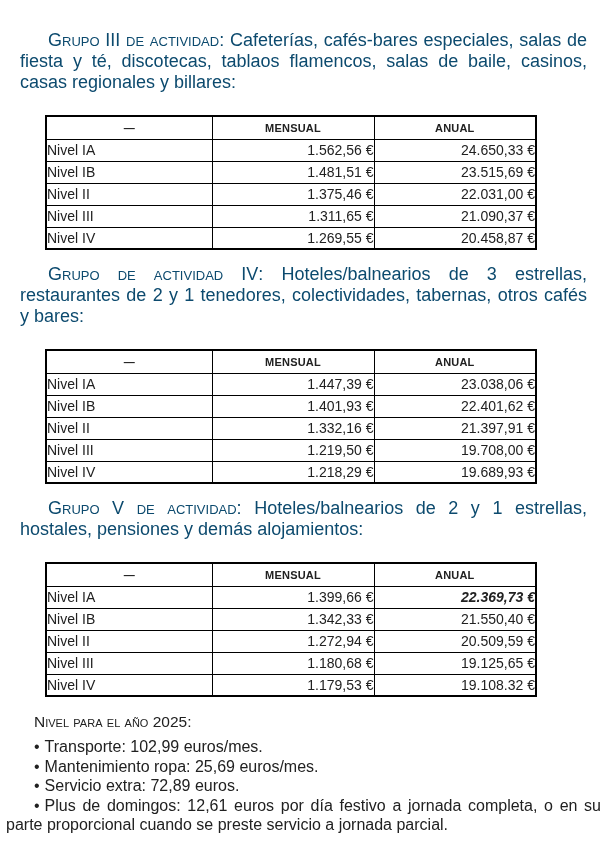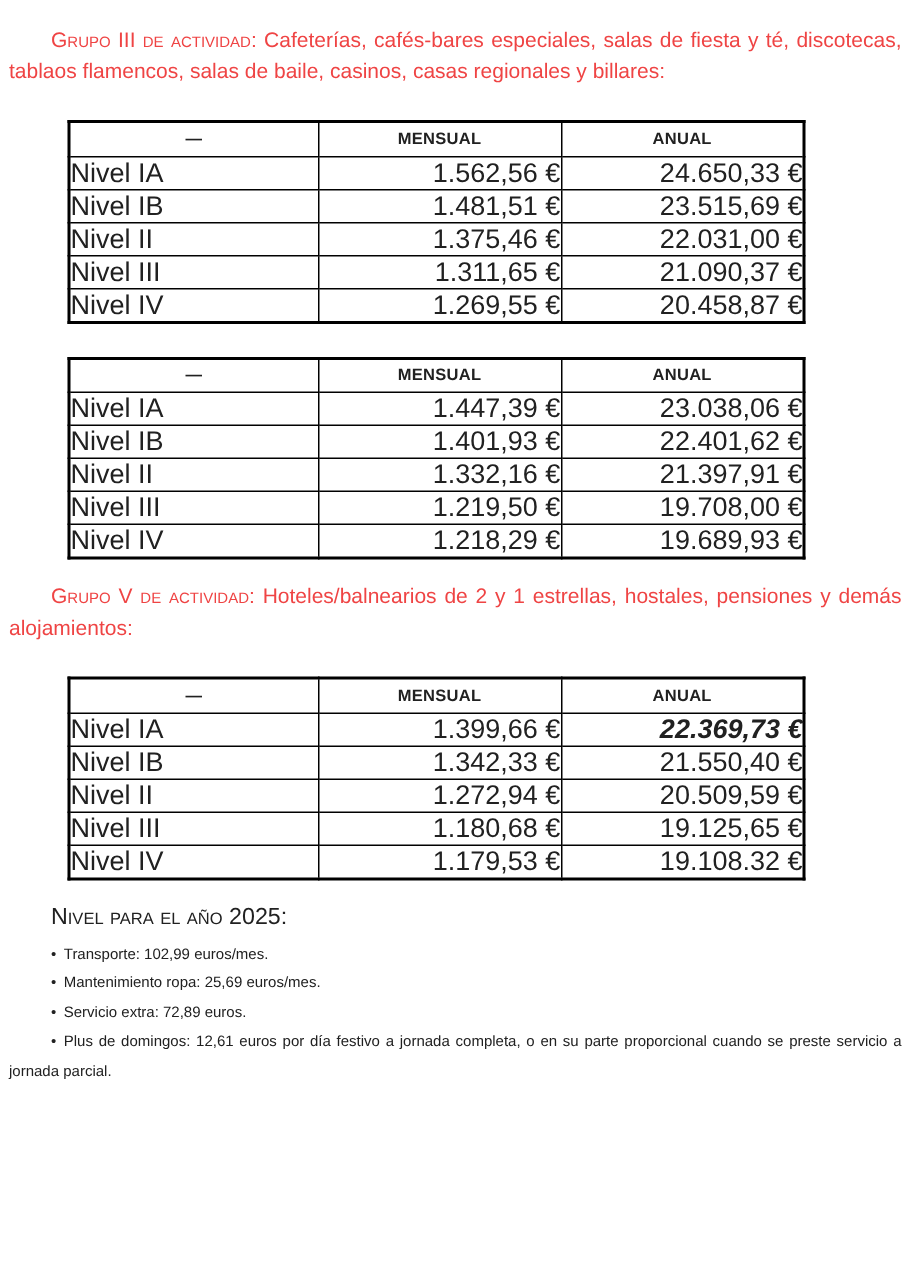--- a/index.html
+++ b/index.html
@@ -5,51 +5,51 @@
   * { box-sizing: border-box; }
   html, body { margin: 0; padding: 0; background: #ffffff; }
   body {
     width: 607px; height: 854px;
     font-family: "Liberation Sans", "DejaVu Sans", sans-serif;
     color: #212121;
   }
   .page { width: 607px; height: 854px; padding: 16px 6px 0 6px; overflow: hidden; }
 
   .para {
-    margin: 0; font-size: 14px; line-height: 21px;
-    text-align: justify; text-indent: 28px; color: #ef4444;
+    margin: 14px; font-size: 18px; line-height: 21px;
+    text-align: justify; text-indent: 28px; color: #0c4a6e;
   }
   .sc { font-variant: small-caps; }
 
   table.salary {
     border-collapse: collapse;
     margin: 22px 0 14px 39px;
     border: 2px solid #000000;
     table-layout: fixed;
   }
   table.salary th, table.salary td {
     border: 1px solid #000000;
     padding: 0;
   }
   table.salary th {
     height: 23px; font-size: 11px; font-weight: bold;
     text-align: center; letter-spacing: 0.2px;
   }
   th.ph { font-size: 14px; font-weight: normal; }
-  table.salary td { height: 22px; font-size: 18px; }
+  table.salary td { height: 22px; font-size: 14px; }
   td.nivel { width: 166px; text-align: left; padding-left: 6px; }
   td.num   { width: 162px; text-align: right; }
   .bi { font-weight: bold; font-style: italic; }
 
   .pluses-heading {
     margin: 14px 0 5px 0; font-size: 15.5px; line-height: 21px;
     text-indent: 28px;
   }
   .bullet-item {
-    margin: 0; font-size: 10px; line-height: 19.5px;
+    margin: 0; font-size: 16px; line-height: 19.5px;
     text-align: justify; text-indent: 28px;
   }
   .bullet-glyph { margin-right: 5px; }
 </style>
 </head>
 <body>
 
 <div class="page">
 
   <p class="para"><span class="sc">Grupo III de actividad</span><span>: Cafeterías, cafés-bares especiales, salas de fiesta y té, discotecas, tablaos flamencos, salas de baile, casinos, casas regionales y billares:</span></p>
@@ -82,20 +82,21 @@
       <td class="num">21.090,37 €</td>
     </tr>
     <tr>
       <td class="nivel">Nivel IV</td>
       <td class="num">1.269,55 €</td>
       <td class="num">20.458,87 €</td>
     </tr>
   </tbody>
     </table>
 
+  <p class="para"><span class="sc">Grupo de actividad IV</span><span>: Hoteles/balnearios de 3 estrellas, restaurantes de 2 y 1 tenedores, colectividades, tabernas, otros cafés y bares:</span></p>
 
   <table class="salary">
     <tbody>
         <tr>
       <th class="ph">—</th>
       <th>MENSUAL</th>
       <th>ANUAL</th>
     </tr>
     <tr>
       <td class="nivel">Nivel IA</td>

